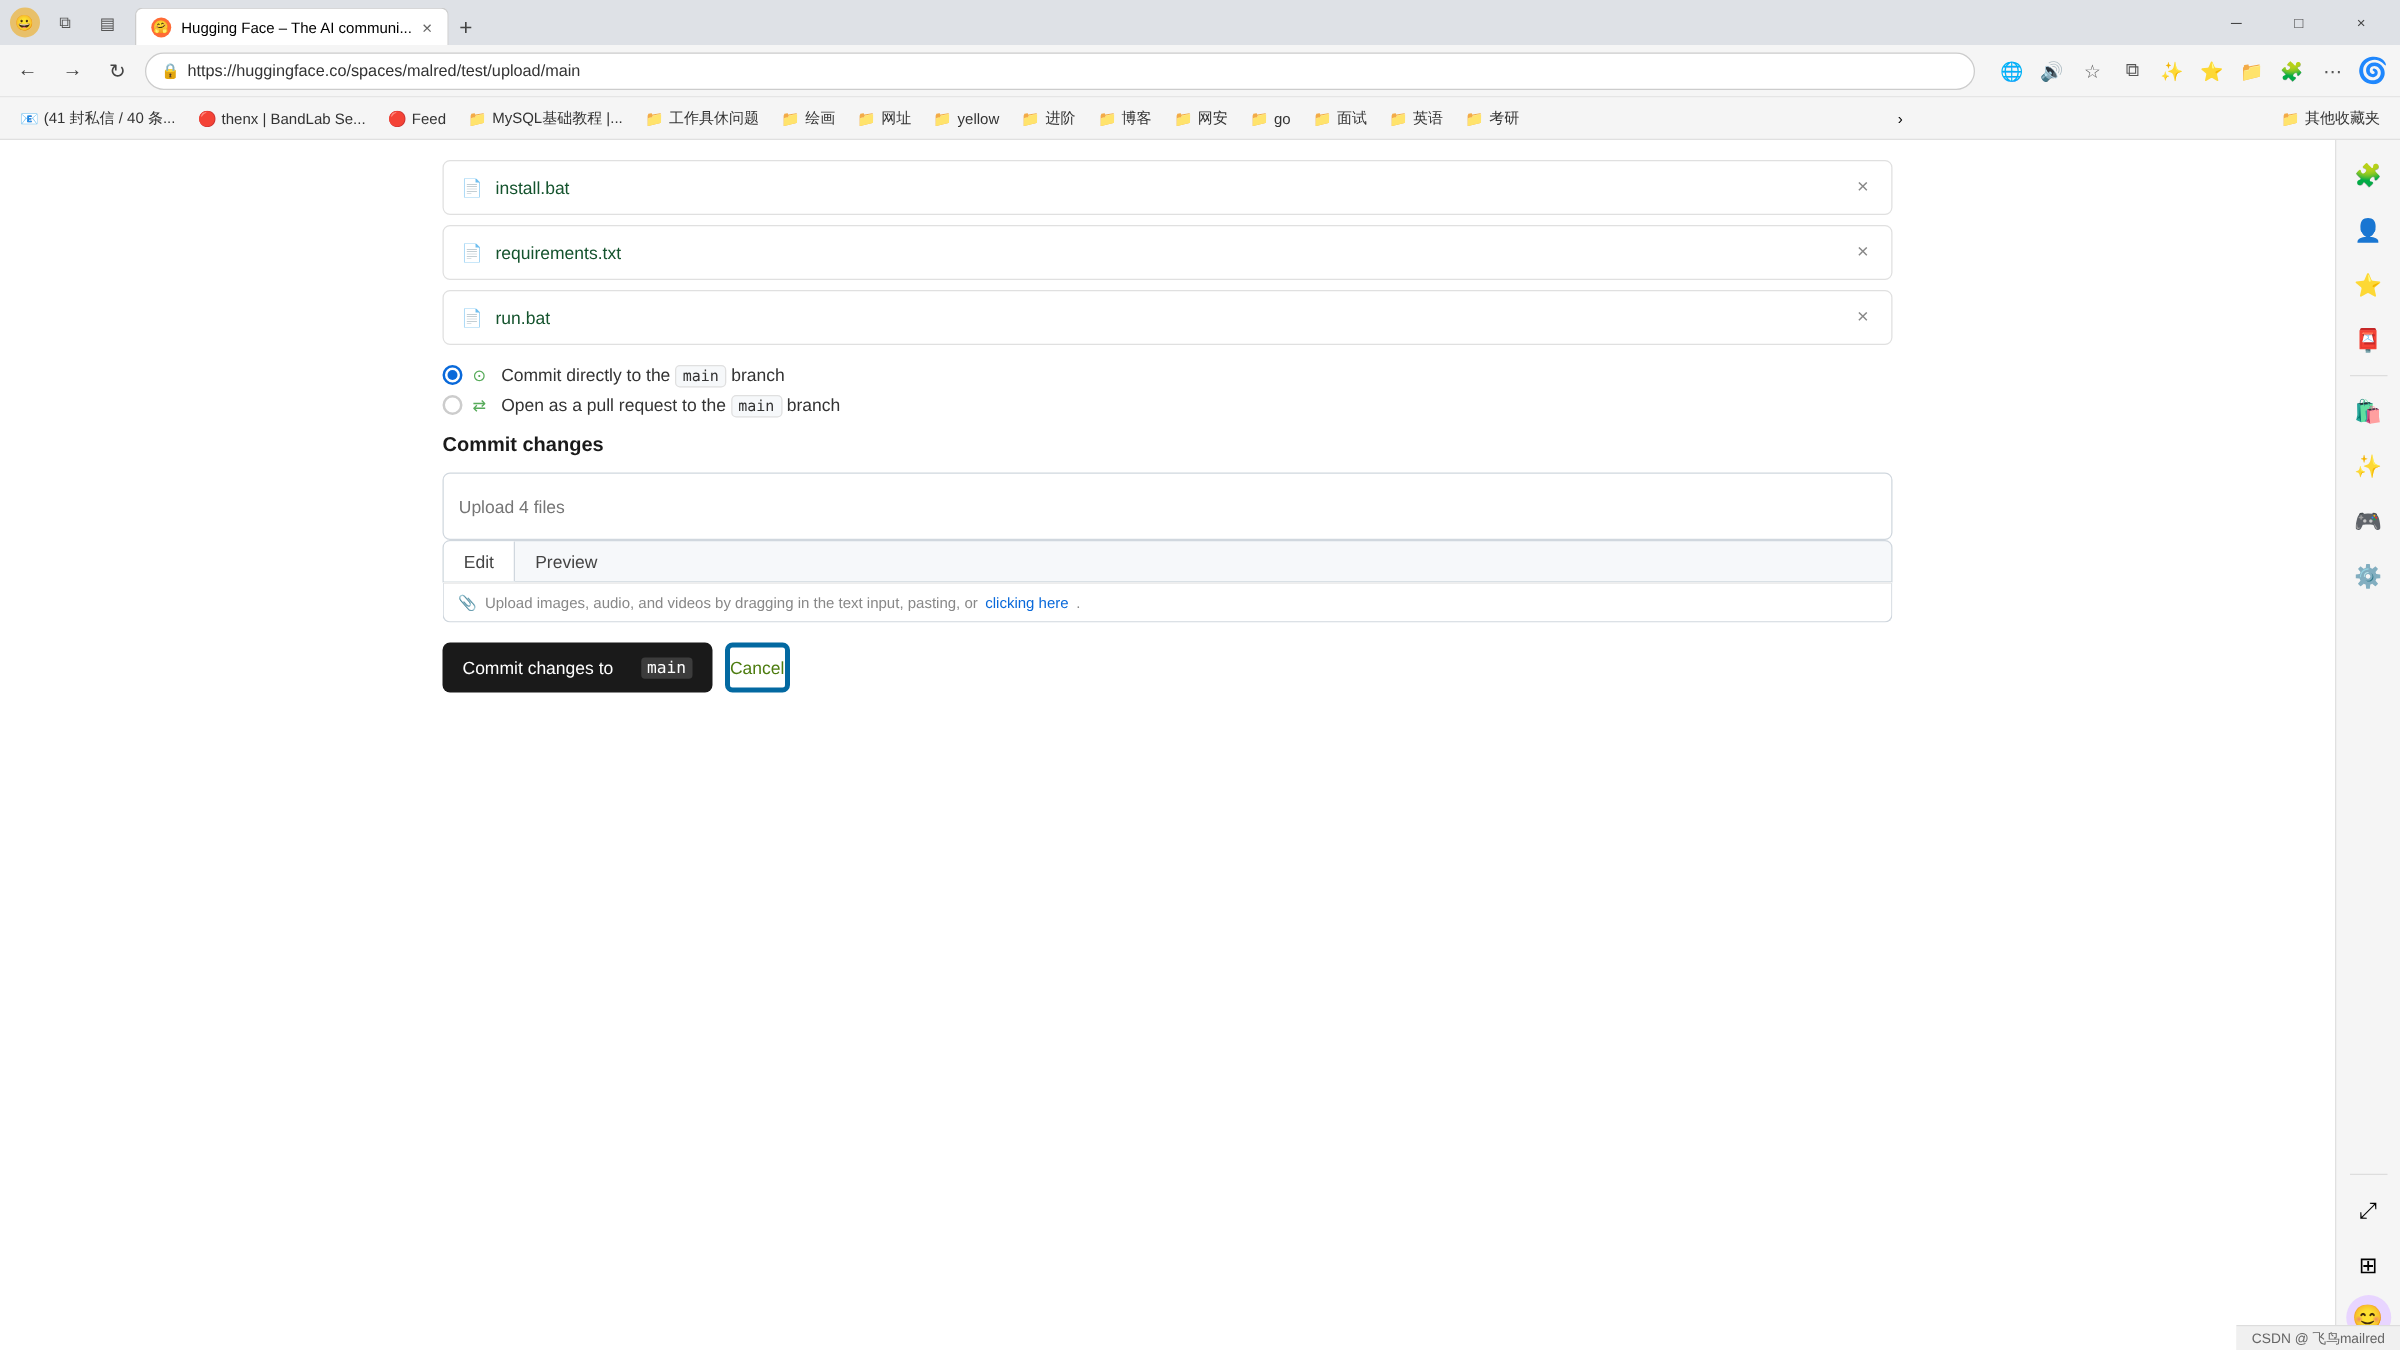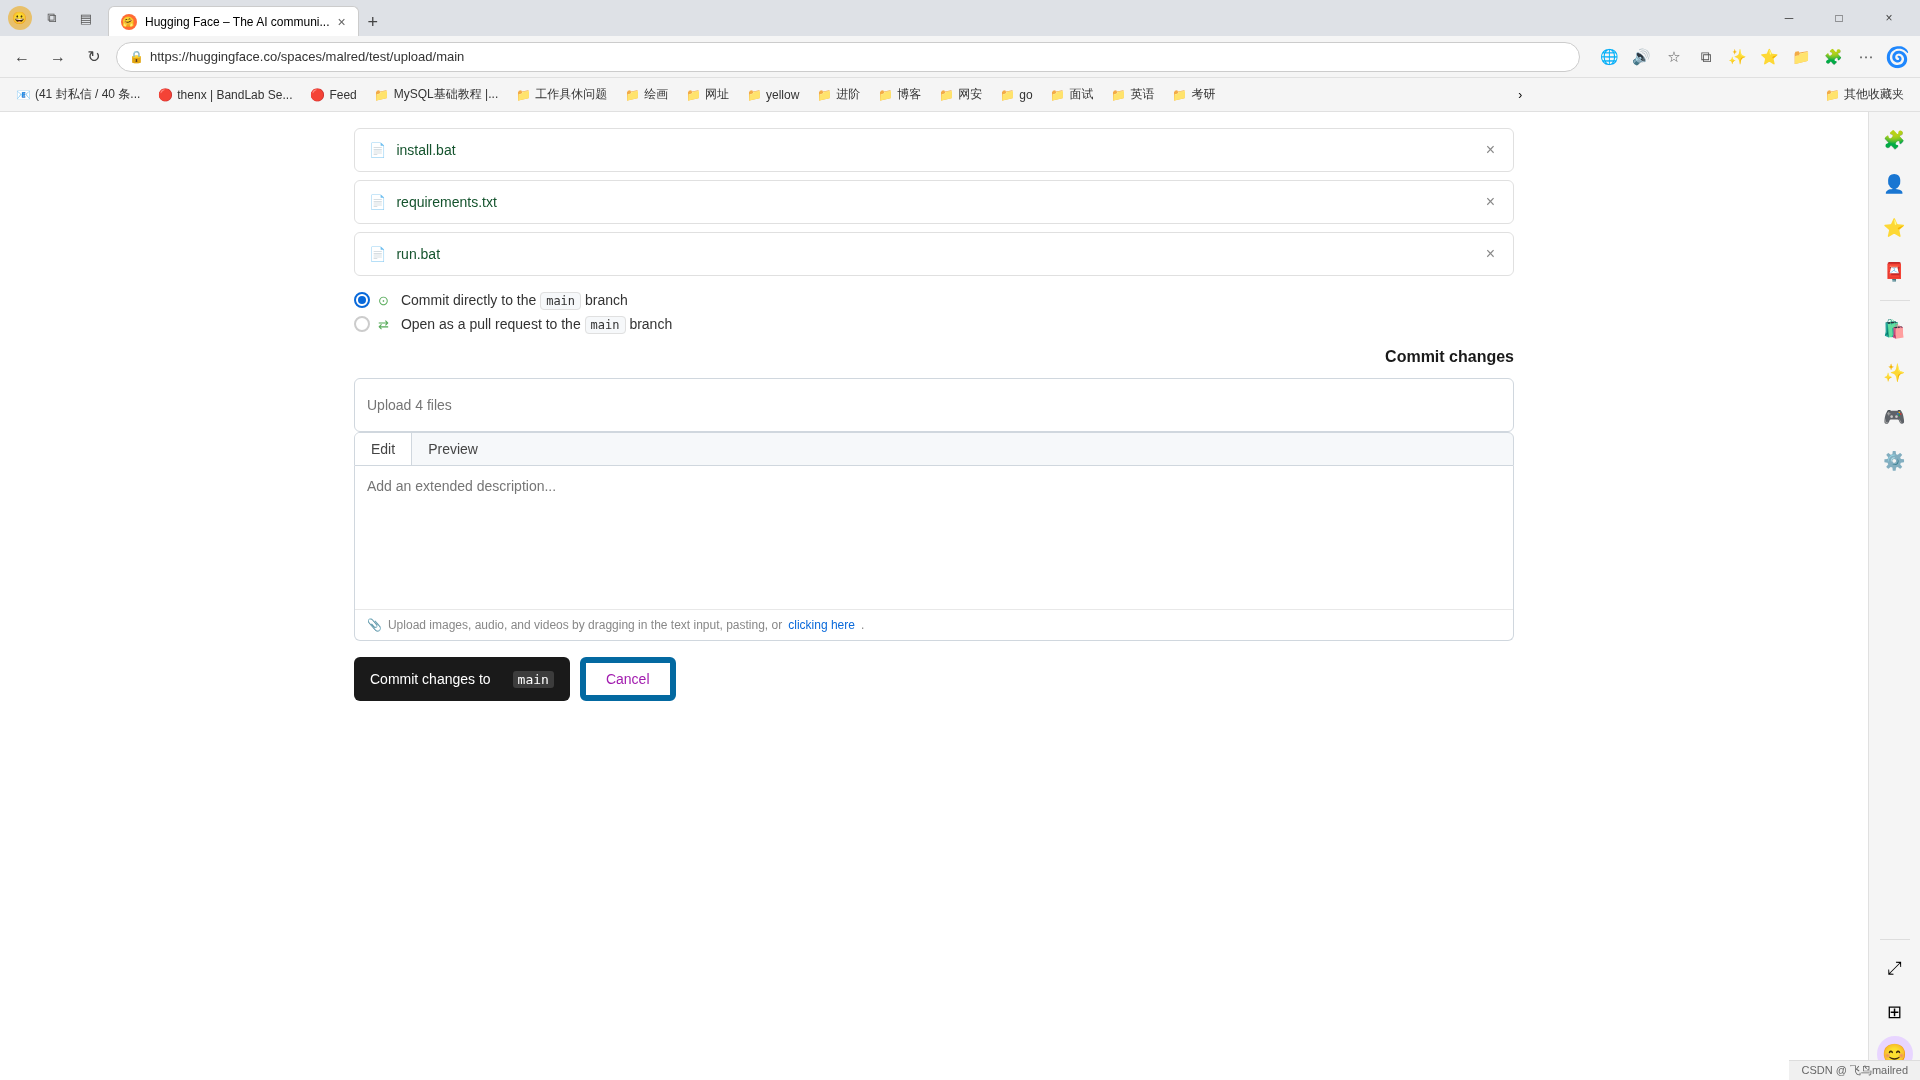--- a/index.html
+++ b/index.html
@@ -53,40 +53,40 @@
     .radio-option { display: flex; align-items: center; gap: 8px; margin-bottom: 8px; cursor: pointer; }
     .radio-circle { width: 16px; height: 16px; border-radius: 50%; border: 2px solid #ccc; display: flex; align-items: center; justify-content: center; flex-shrink: 0; }
     .radio-circle.checked { border-color: #0969da; }
     .radio-circle.checked::after { content: ''; width: 8px; height: 8px; border-radius: 50%; background: #0969da; }
     .radio-indicator { display: flex; align-items: center; }
     .radio-label { font-size: 14px; color: #333; }
     .radio-label code { background: #f6f8fa; border: 1px solid #e0e0e0; border-radius: 4px; padding: 1px 5px; font-family: monospace; font-size: 12px; }
 
     
     .commit-section { margin-top: 8px; }
-    .commit-title { font-size: 16px; font-weight: 600; color: #1a1a1a; margin-bottom: 12px; text-align: right; }
+    .commit-title { font-size: 16px; font-weight: 600; color: #1a1a1a; margin-bottom: 12px; }
     .commit-input { width: 100%; height: 54px; border: 1px solid #d0d7de; border-radius: 6px; padding: 6px 12px; font-size: 14px; color: #999; background: #fff; }
 
     
     .edit-tabs { display: flex; border: 1px solid #d0d7de; border-radius: 6px 6px 0 0; overflow: hidden; background: #f6f8fa; }
     .edit-tab { padding: 8px 16px; cursor: pointer; font-size: 14px; color: #444; border-right: 1px solid #d0d7de; }
     .edit-tab.active { background: #fff; border-bottom: 1px solid #fff; margin-bottom: -1px; font-weight: 500; }
     .edit-tab:last-child { border-right: none; }
 
     
     .description-area { width: 100%; border: 1px solid #d0d7de; border-top: none; border-radius: 0 0 6px 6px; background: #fff; }
     .description-textarea { width: 100%; height: 140px; border: none; padding: 12px; font-size: 14px; color: #999; resize: none; font-family: inherit; }
     .upload-hint { padding: 8px 12px; border-top: 1px solid #e8e8e8; font-size: 12px; color: #888; display: flex; align-items: center; gap: 6px; }
     .upload-hint a { color: #0969da; text-decoration: none; }
 
     
     .action-buttons { display: flex; gap: 10px; margin-top: 16px; margin-bottom: 20px; }
     .btn-commit { background: #1a1a1a; color: #fff; border: none; border-radius: 6px; padding: 8px 16px; font-size: 14px; cursor: pointer; display: flex; align-items: center; gap: 22px; }
     .btn-commit code { background: rgba(255,255,255,0.15); border-radius: 3px; padding: 1px 5px; font-family: monospace; font-size: 13px; }
-    .btn-cancel { background: #fff; color: #a21caf; border: 6px solid #0369a1; border-radius: 6px; padding: 8px 20px; font-size: 14px; cursor: pointer; }
+    .btn-cancel { background: #fff; color: #4d7c0f; border: 4px solid #0369a1; border-radius: 6px; padding: 8px 0; font-size: 14px; cursor: pointer; }
 
     
     .status-bar { position: fixed; bottom: 0; right: 0; background: #f0f0f0; border-top: 1px solid #ddd; padding: 2px 12px; font-size: 11px; color: #666; }
   </style>
 </head>
 <body>
 
 <div class="browser-window">
 
   <div class="title-bar">
@@ -253,21 +253,20 @@
           <input class="commit-input" type="text" placeholder="Upload 4 files" style="">
 
           
           <div class="edit-tabs">
             <div class="edit-tab active">Edit</div>
             <div class="edit-tab">Preview</div>
           </div>
 
           
           <div class="description-area">
-            <textarea class="description-textarea" placeholder="Add an extended description..." style=""></textarea>
             <div class="upload-hint">
               <span>📎</span>
               <span>Upload images, audio, and videos by dragging in the text input, pasting, or </span>
               <a href="#">clicking here</a>
               <span>.</span>
             </div>
           </div>
 
           
           <div class="action-buttons">

